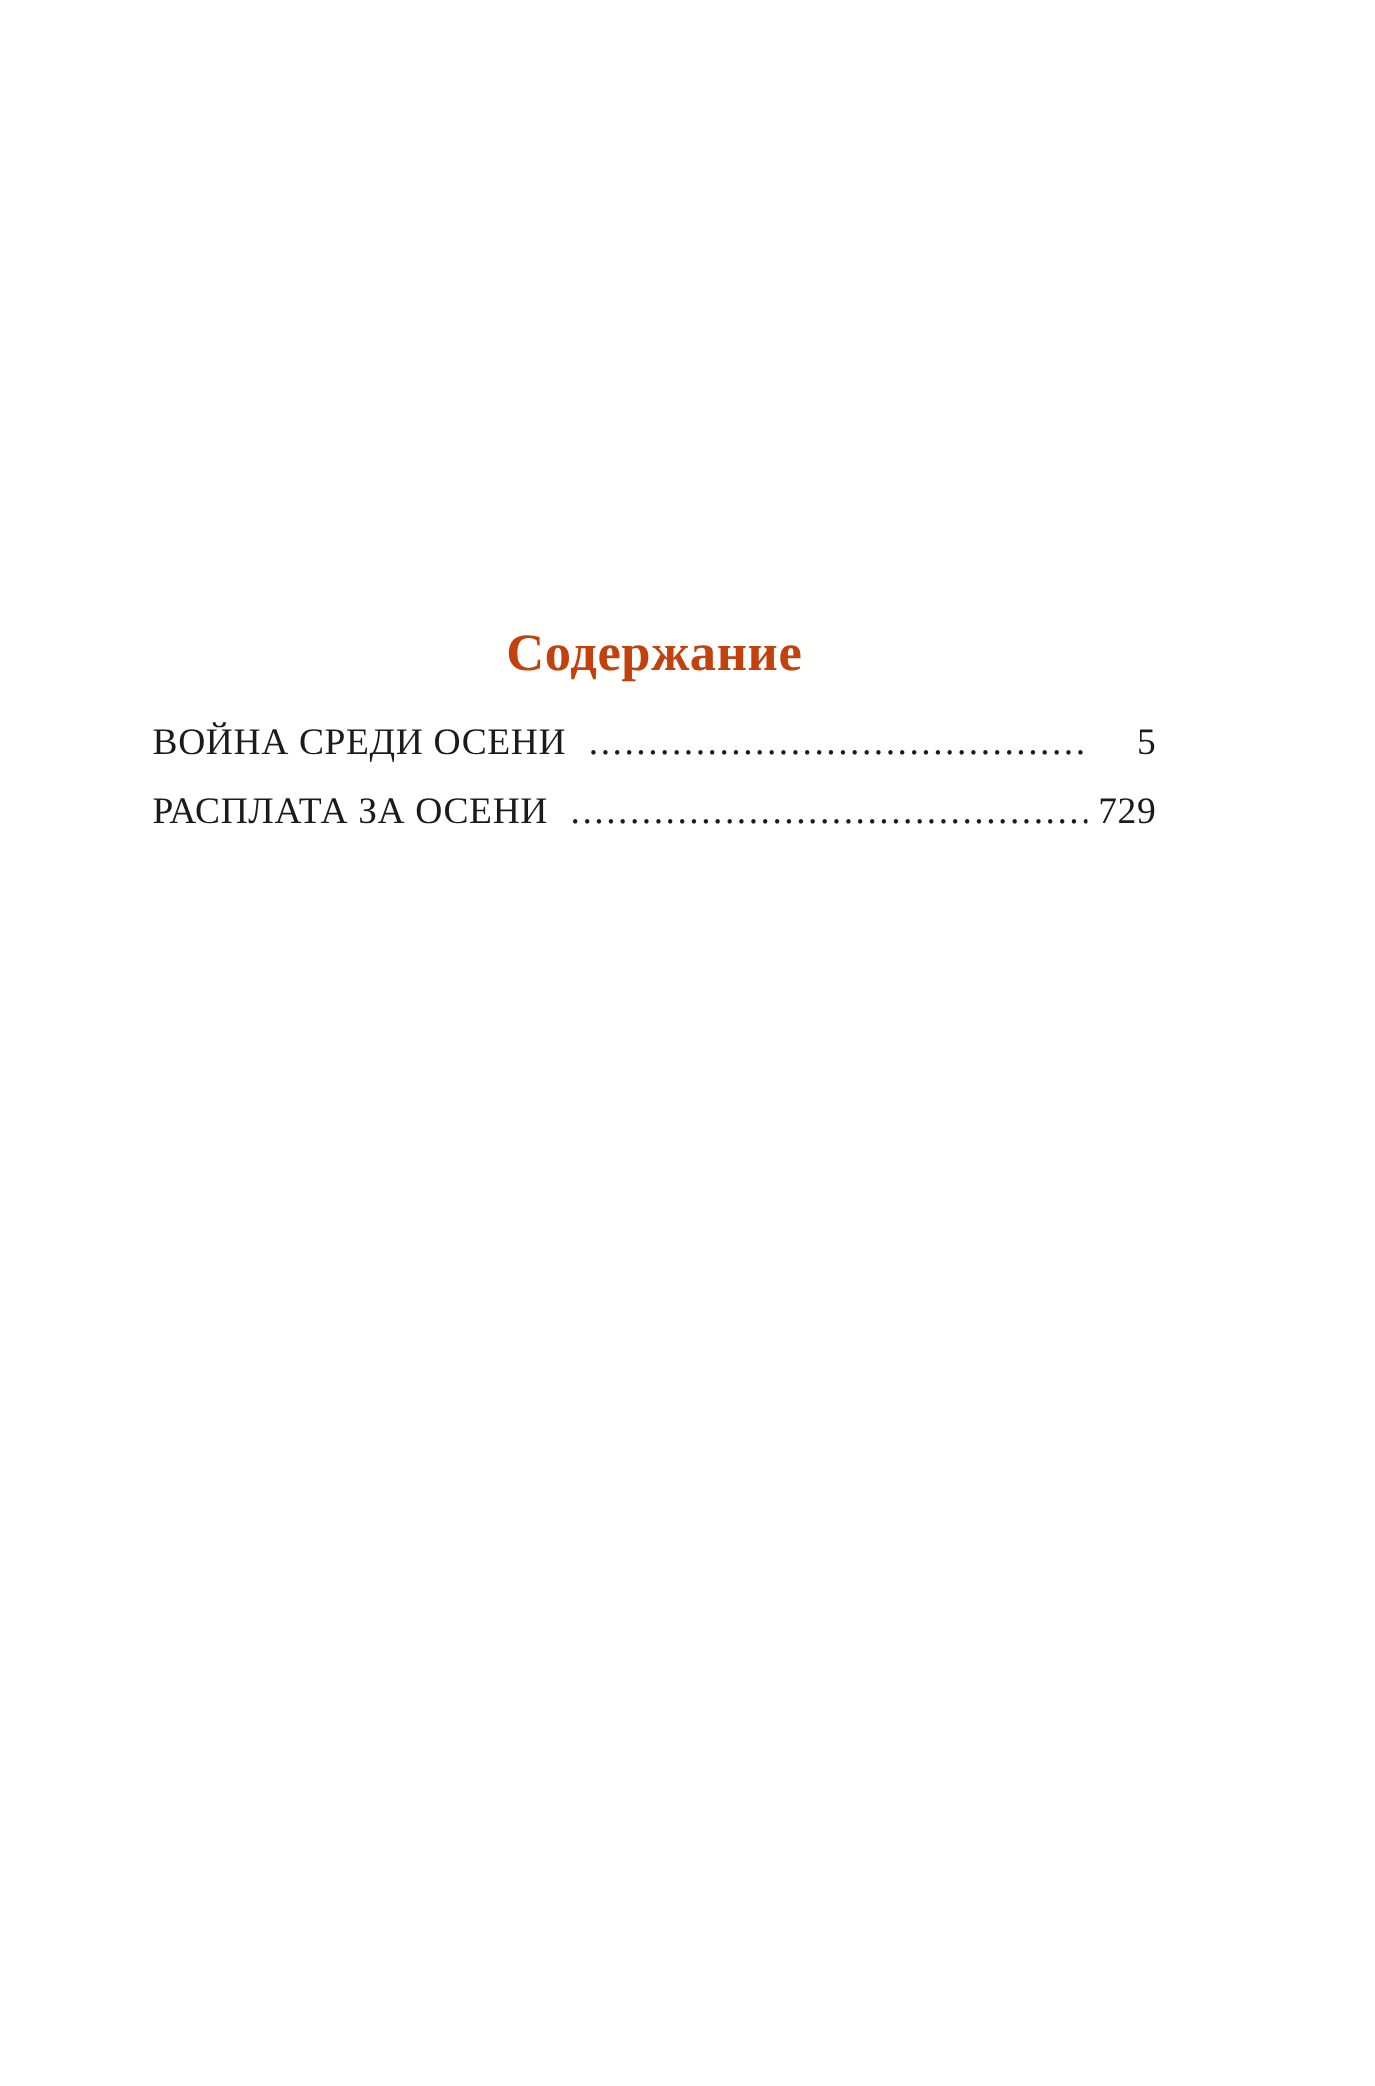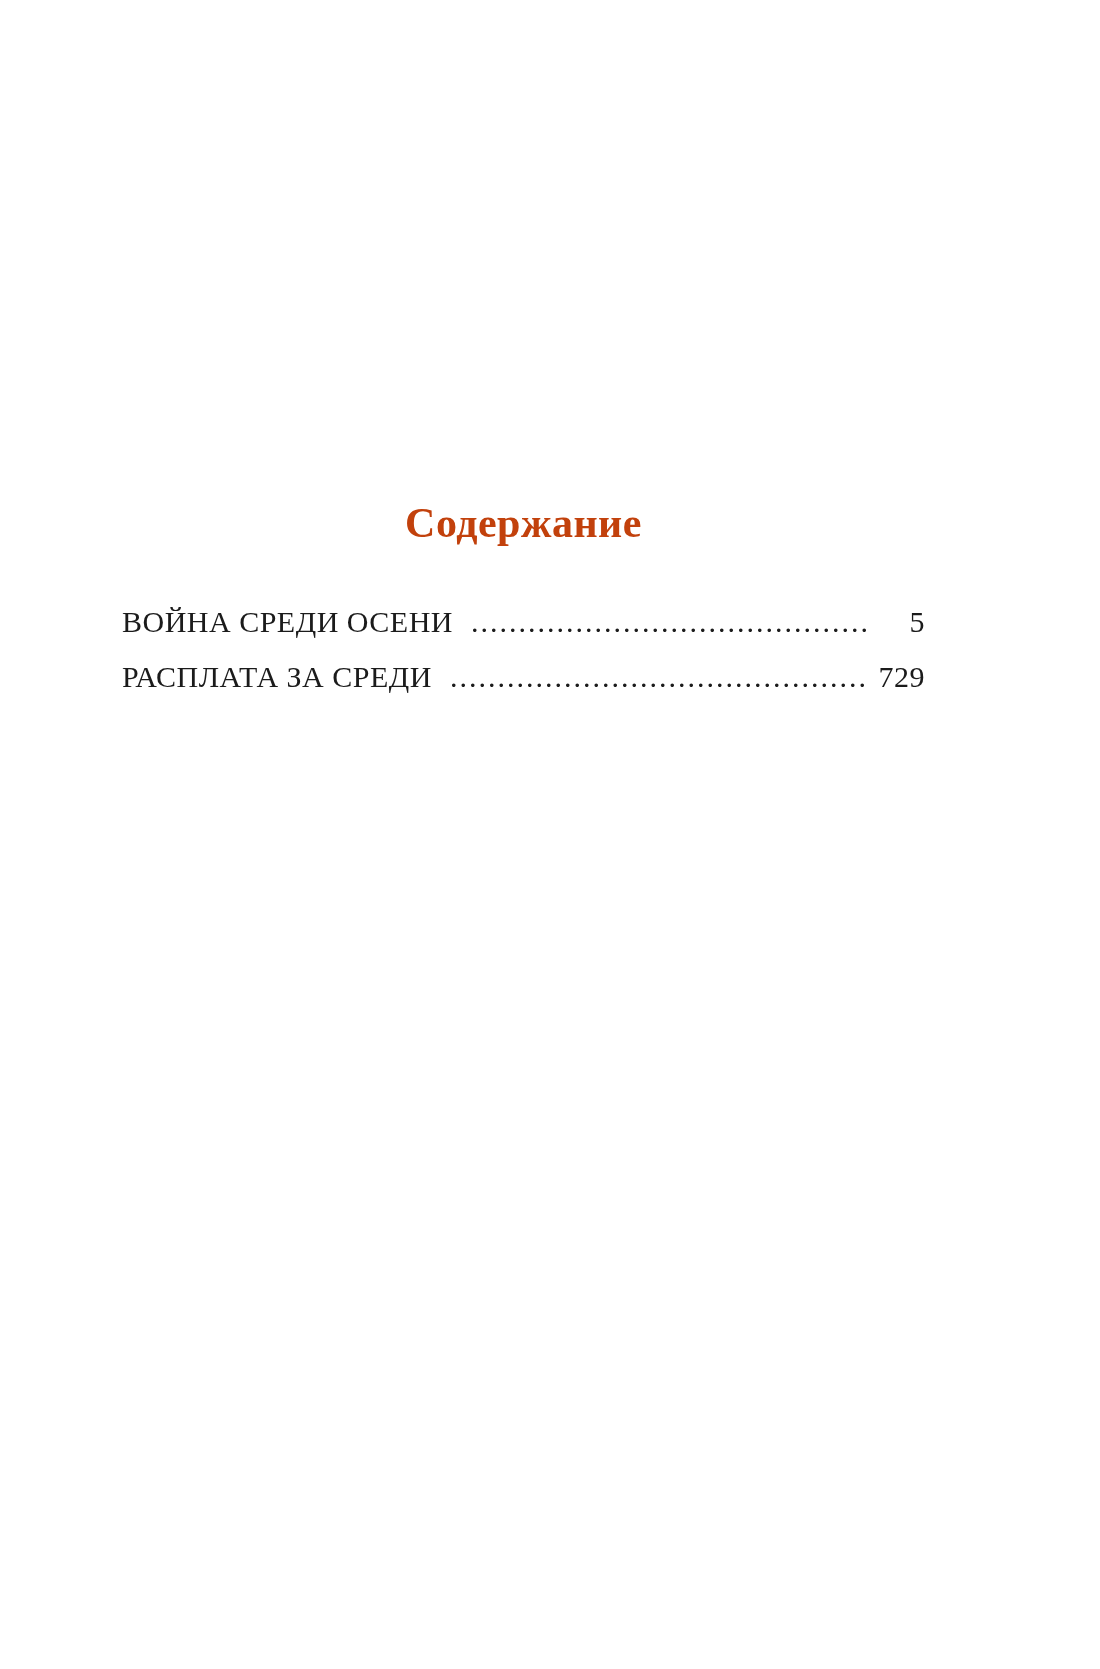--- a/index.html
+++ b/index.html
@@ -28,21 +28,21 @@
     margin: 0;
     text-align: center;
     font-size: 42px;
     line-height: 1;
     font-weight: bold;
     letter-spacing: 0.5px;
     color: #c2410c;
   }
   .toc-list {
     position: absolute;
-    top: 594px;
+    top: 566px;
     left: 122px;
     width: 803px;
   }
   .toc-row {
     display: flex;
     align-items: baseline;
     height: 55px;
     line-height: 55px;
     font-size: 30px;
     letter-spacing: 0.5px;
@@ -78,20 +78,20 @@
 
   <div class="toc-list">
 
     <div class="toc-row">
       <span class="toc-title">ВОЙНА СРЕДИ ОСЕНИ</span>
       <span class="toc-leader"></span>
       <span class="toc-page-num">5</span>
     </div>
 
     <div class="toc-row">
-      <span class="toc-title">РАСПЛАТА ЗА СРЕДИ</span>
+      <span class="toc-title">РАСПЛАТА ЗА ОСЕНИ</span>
       <span class="toc-leader"></span>
       <span class="toc-page-num">729</span>
     </div>
 
   </div>
 
 </div>
 
 </body></html>

